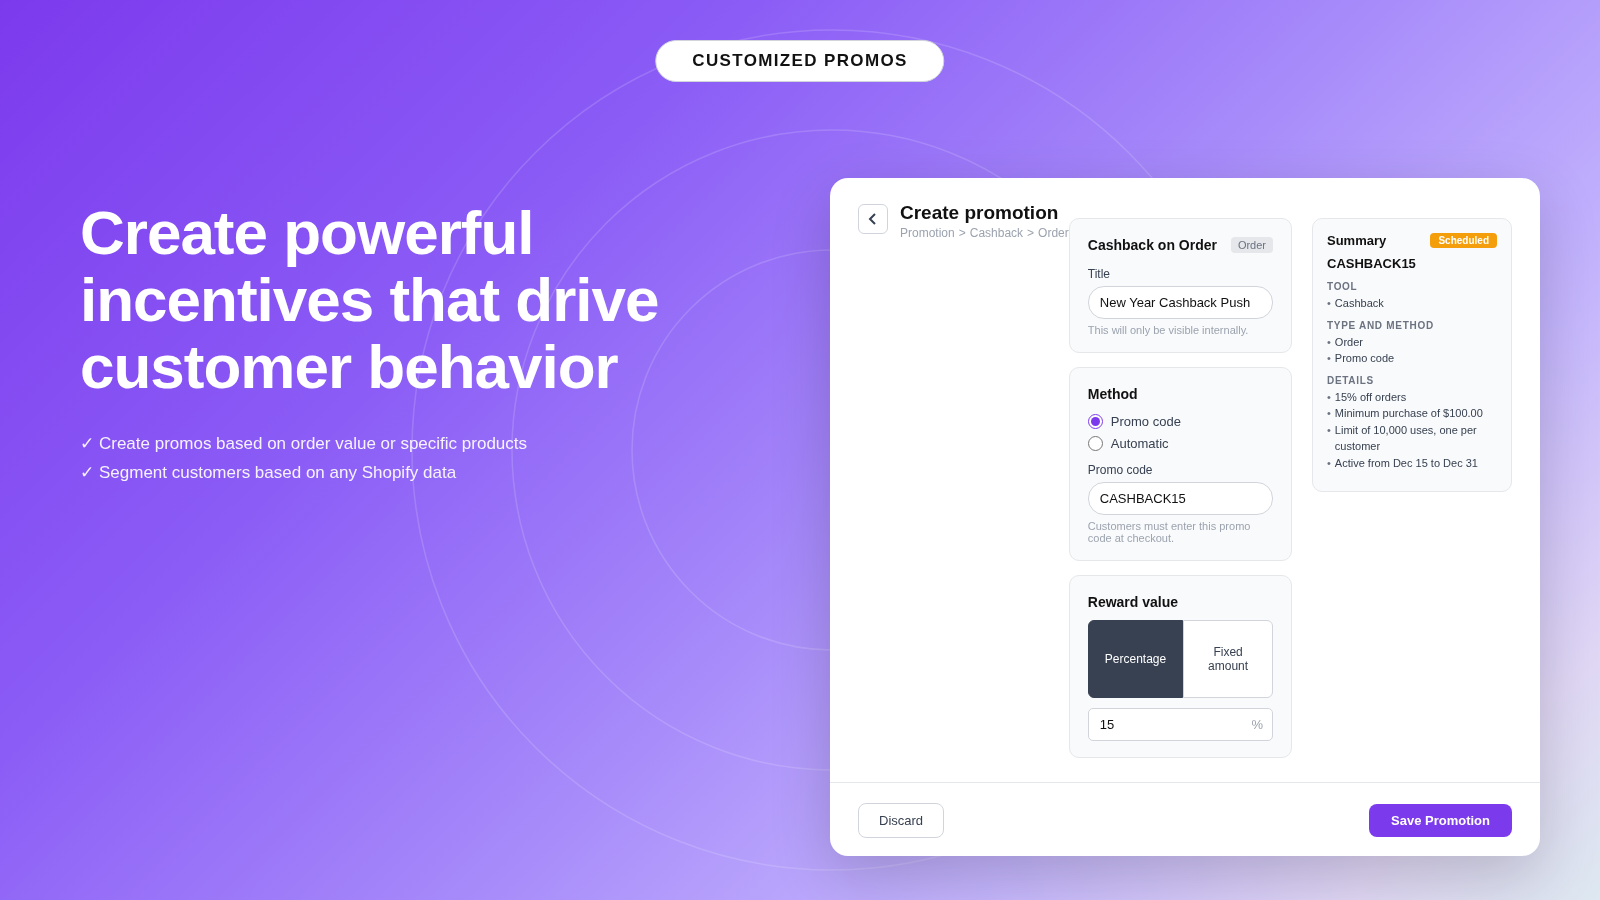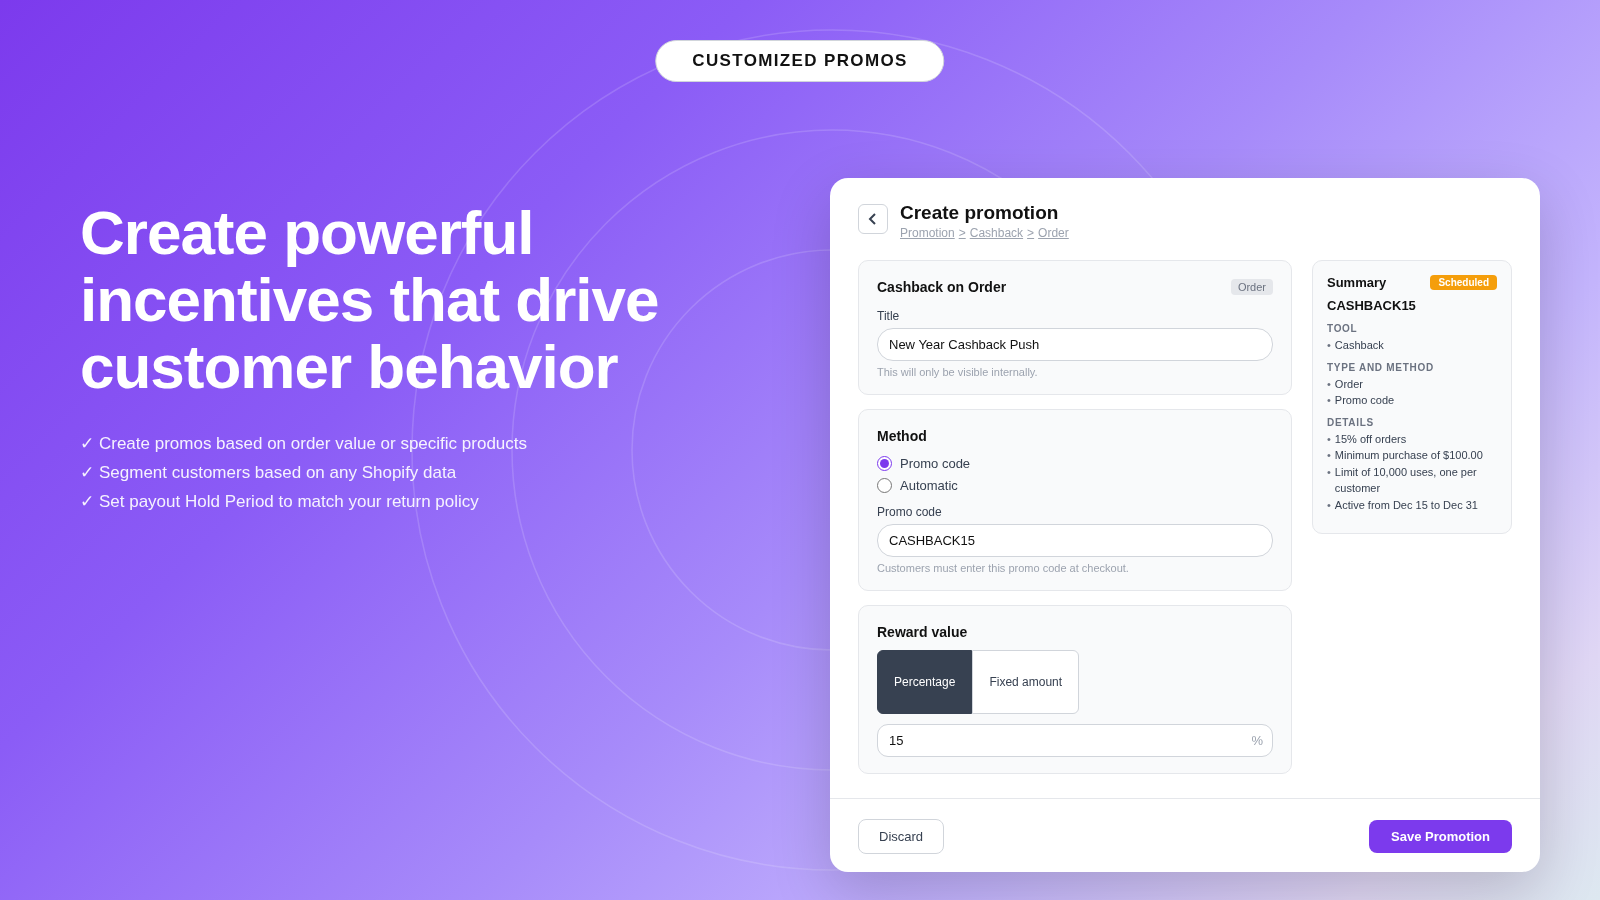--- a/index.html
+++ b/index.html
@@ -82,21 +82,21 @@
       background: white;
       border-radius: 18px;
       box-shadow: 0 20px 60px rgba(0,0,0,0.18);
       padding: 0;
       overflow: hidden;
     }
 
     .modal-inner {
       padding: 24px 28px 20px 28px;
       display: flex;
-      flex-direction: column;
+      flex-direction: row;
       gap: 0;
     }
 
     
     .modal-header {
       display: flex;
       align-items: flex-start;
       margin-bottom: 4px;
       gap: 12px;
     }
@@ -120,21 +120,20 @@
       font-weight: 700;
       color: #111;
     }
     .breadcrumb {
       font-size: 12px;
       color: #9ca3af;
       margin-top: 2px;
       display: flex;
       align-items: center;
       gap: 4px;
-      text-decoration: underline;
     }
     .breadcrumb .sep { color: #9ca3af; }
 
     
     .modal-body {
       display: flex;
       gap: 20px;
       margin-top: 16px;
     }
 
@@ -244,21 +243,21 @@
     }
 
     .reward-input-wrap {
       position: relative;
       display: flex;
       align-items: center;
     }
     .reward-input {
       width: 100%;
       border: 1px solid #d1d5db;
-      border-radius: 11px;
+      border-radius: 5px;
       padding: 8px 24px 8px 11px;
       font-size: 13px;
       color: #111;
       background: white;
       outline: none;
     }
     .reward-suffix {
       position: absolute;
       right: 10px;
       font-size: 13px;
@@ -391,21 +390,20 @@
 
 <div class="top-label-wrap">
   <div class="top-label">CUSTOMIZED PROMOS</div>
 </div>
 
 <div class="left-content">
   <h1>Create powerful incentives that drive customer behavior</h1>
   <ul>
     <li>✓ Create promos based on order value or specific products</li>
     <li>✓ Segment customers based on any Shopify data</li>
-    <li>✓ Set payout Hold Period to match your return policy</li>
   </ul>
 </div>
 
 <div class="modal-card">
   <div class="modal-inner">
 
     <div class="modal-header">
       <button class="back-btn">
         <svg viewBox="0 0 14 14" fill="none" stroke="#374151" stroke-width="2">
           <polyline points="9,2 4,7 9,12"></polyline>

